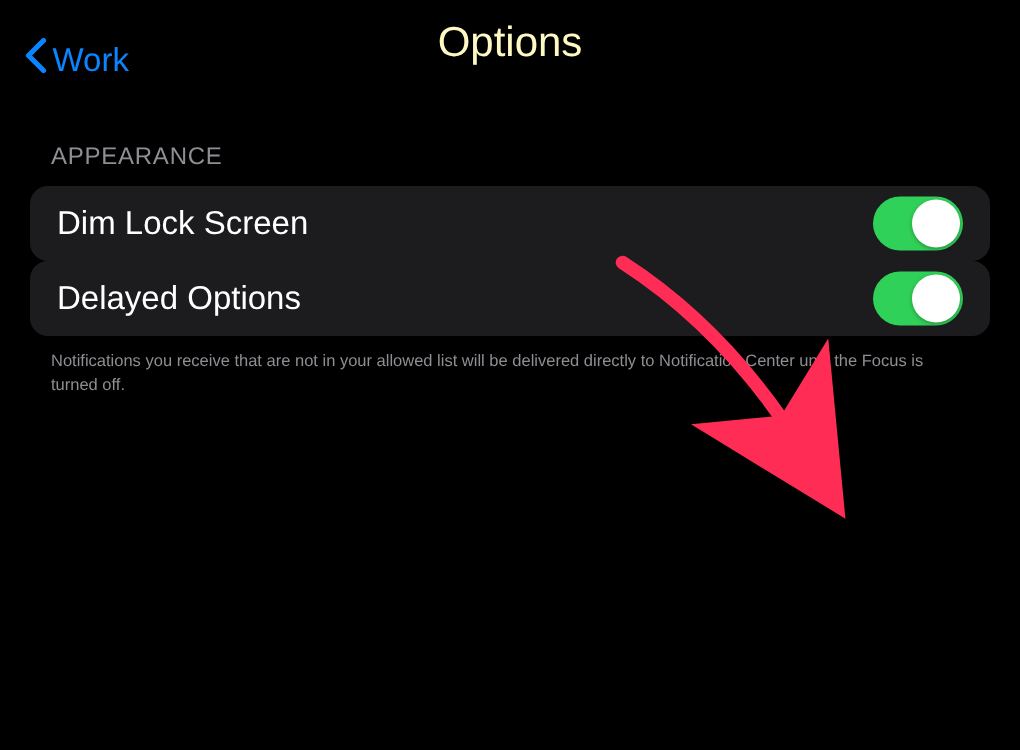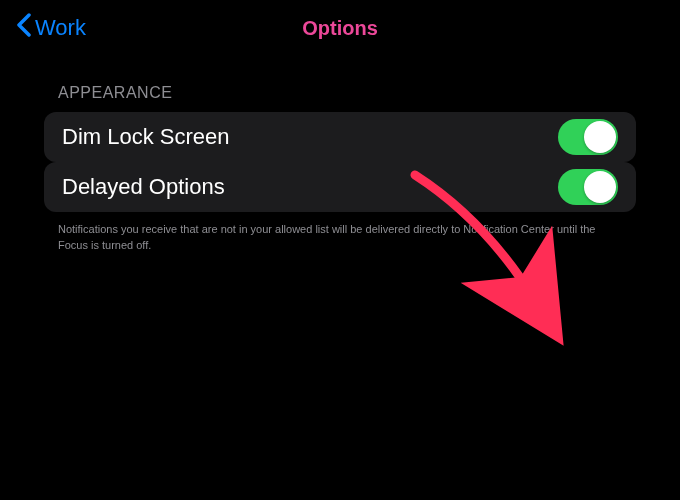--- a/index.html
+++ b/index.html
@@ -11,47 +11,47 @@
     body {
       width: 680px;
       height: 500px;
       background: #000;
       color: #fff;
       position: relative;
       overflow: hidden;
     }
     .nav-header {
       display: flex;
-      align-items: center;
       height: 56px;
       position: relative;
       padding: 0 16px;
+      margin-top: 12px;
     }
     .back-button {
       display: flex;
       align-items: center;
       color: #0a84ff;
       font-size: 22px;
       cursor: pointer;
       gap: 4px;
     }
     .back-chevron {
       font-size: 28px;
       font-weight: 500;
     }
     .nav-title {
       position: absolute;
       left: 50%;
       transform: translateX(-50%);
-      font-size: 20px;
-      font-weight: 700;
-      color: #ec4899;
+      font-size: 28px;
+      font-weight: 400;
+      color: #fef9c3;
     }
     .content {
-      padding: 0 44px;
+      padding: 0 20px;
     }
     .section-header {
       color: #8e8e93;
       font-size: 16px;
       letter-spacing: 0.5px;
       margin-top: 28px;
       margin-bottom: 10px;
       padding-left: 14px;
       text-transform: uppercase;
     }

